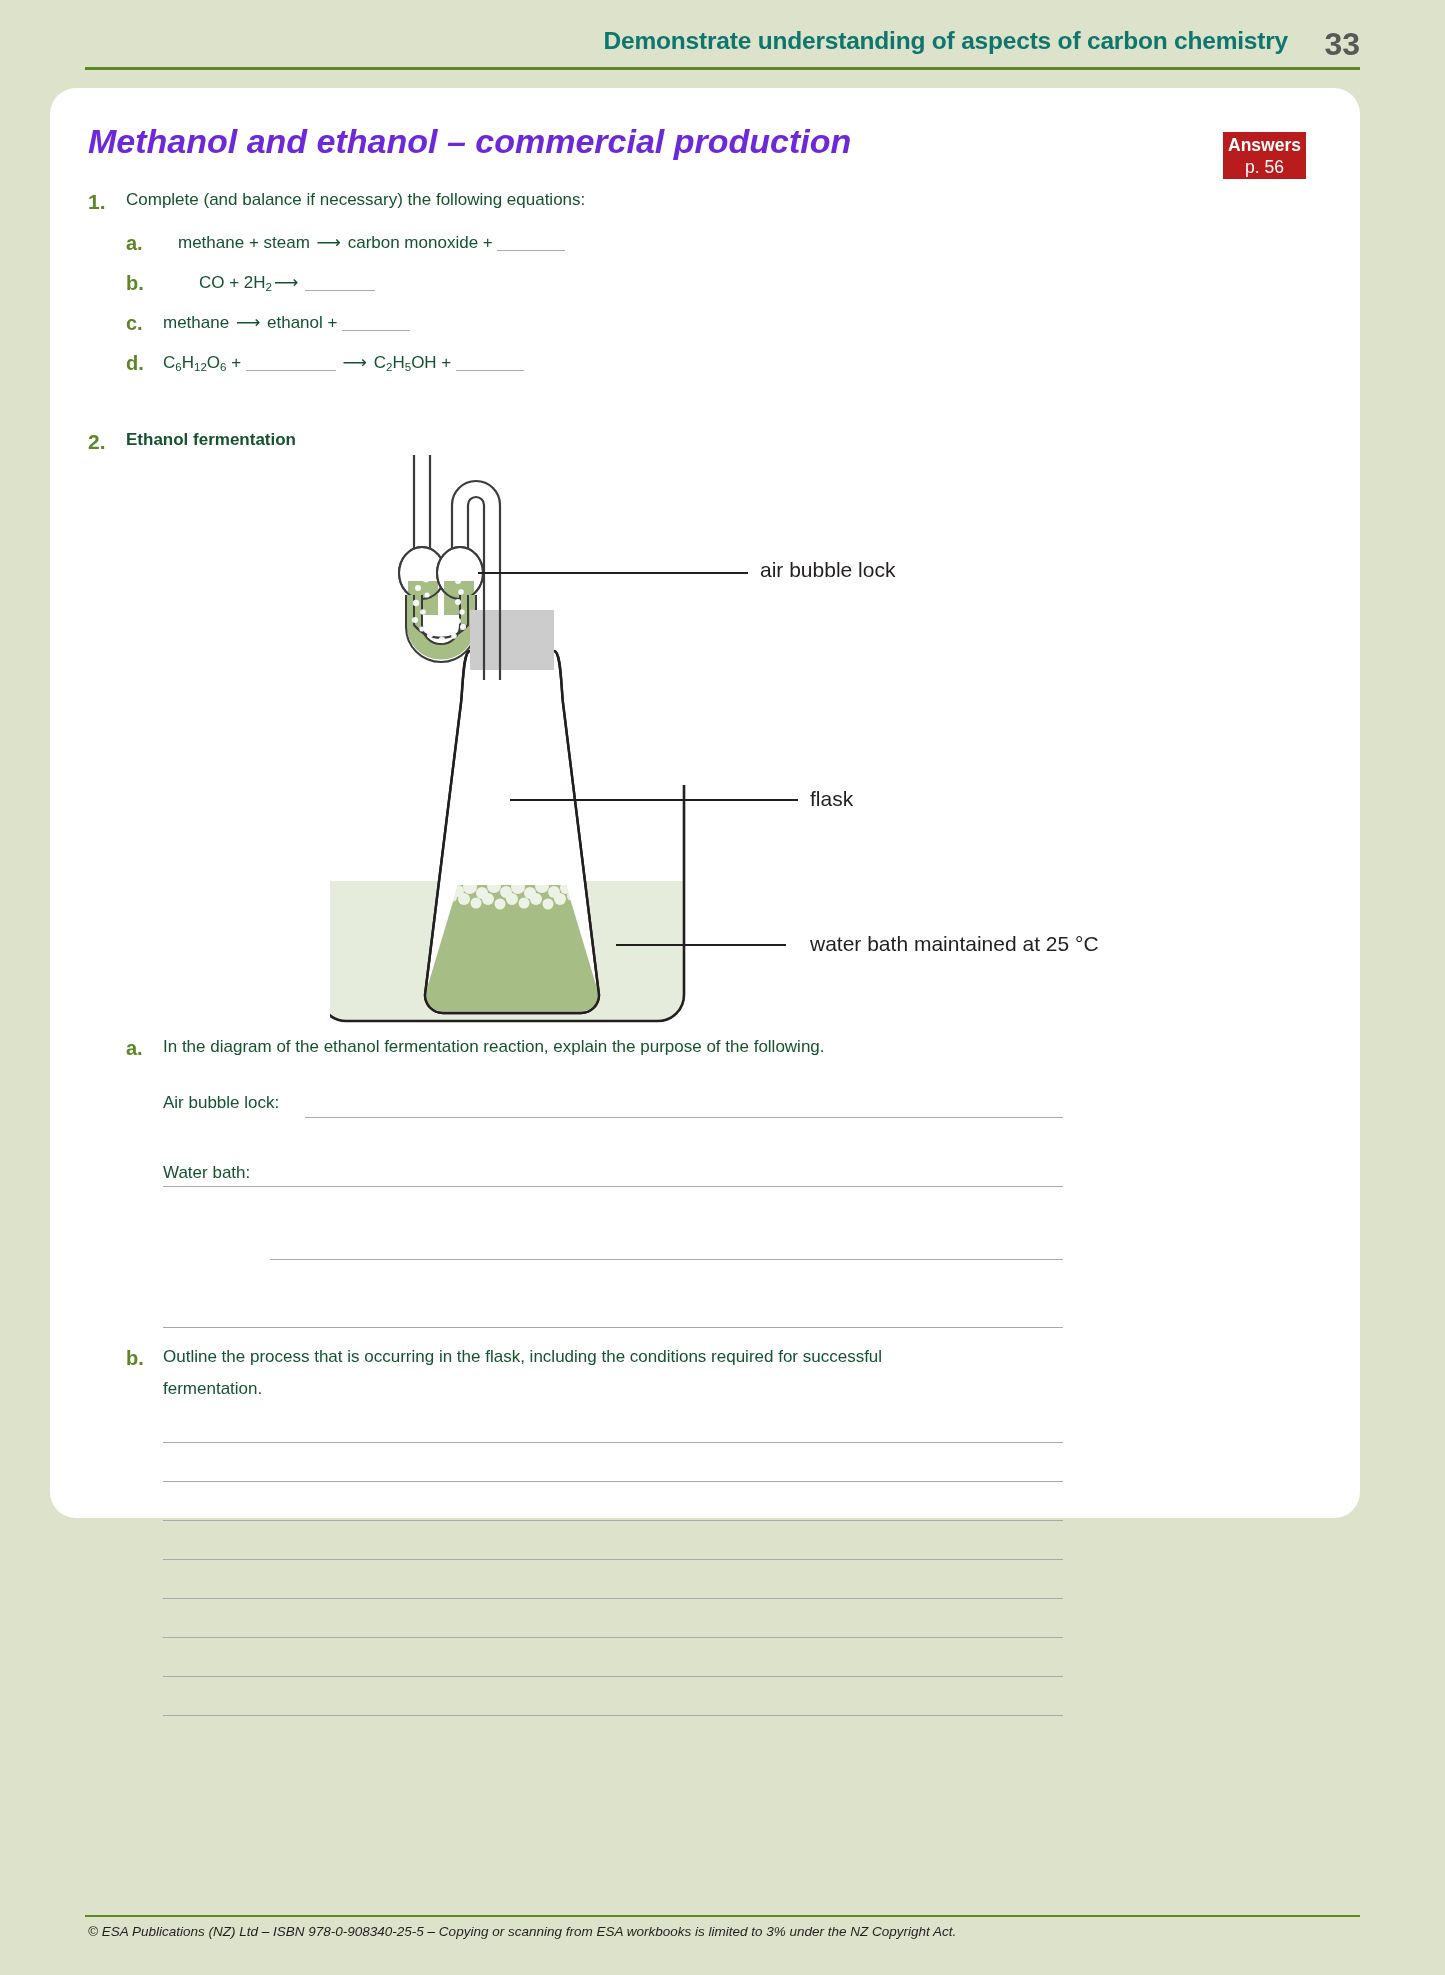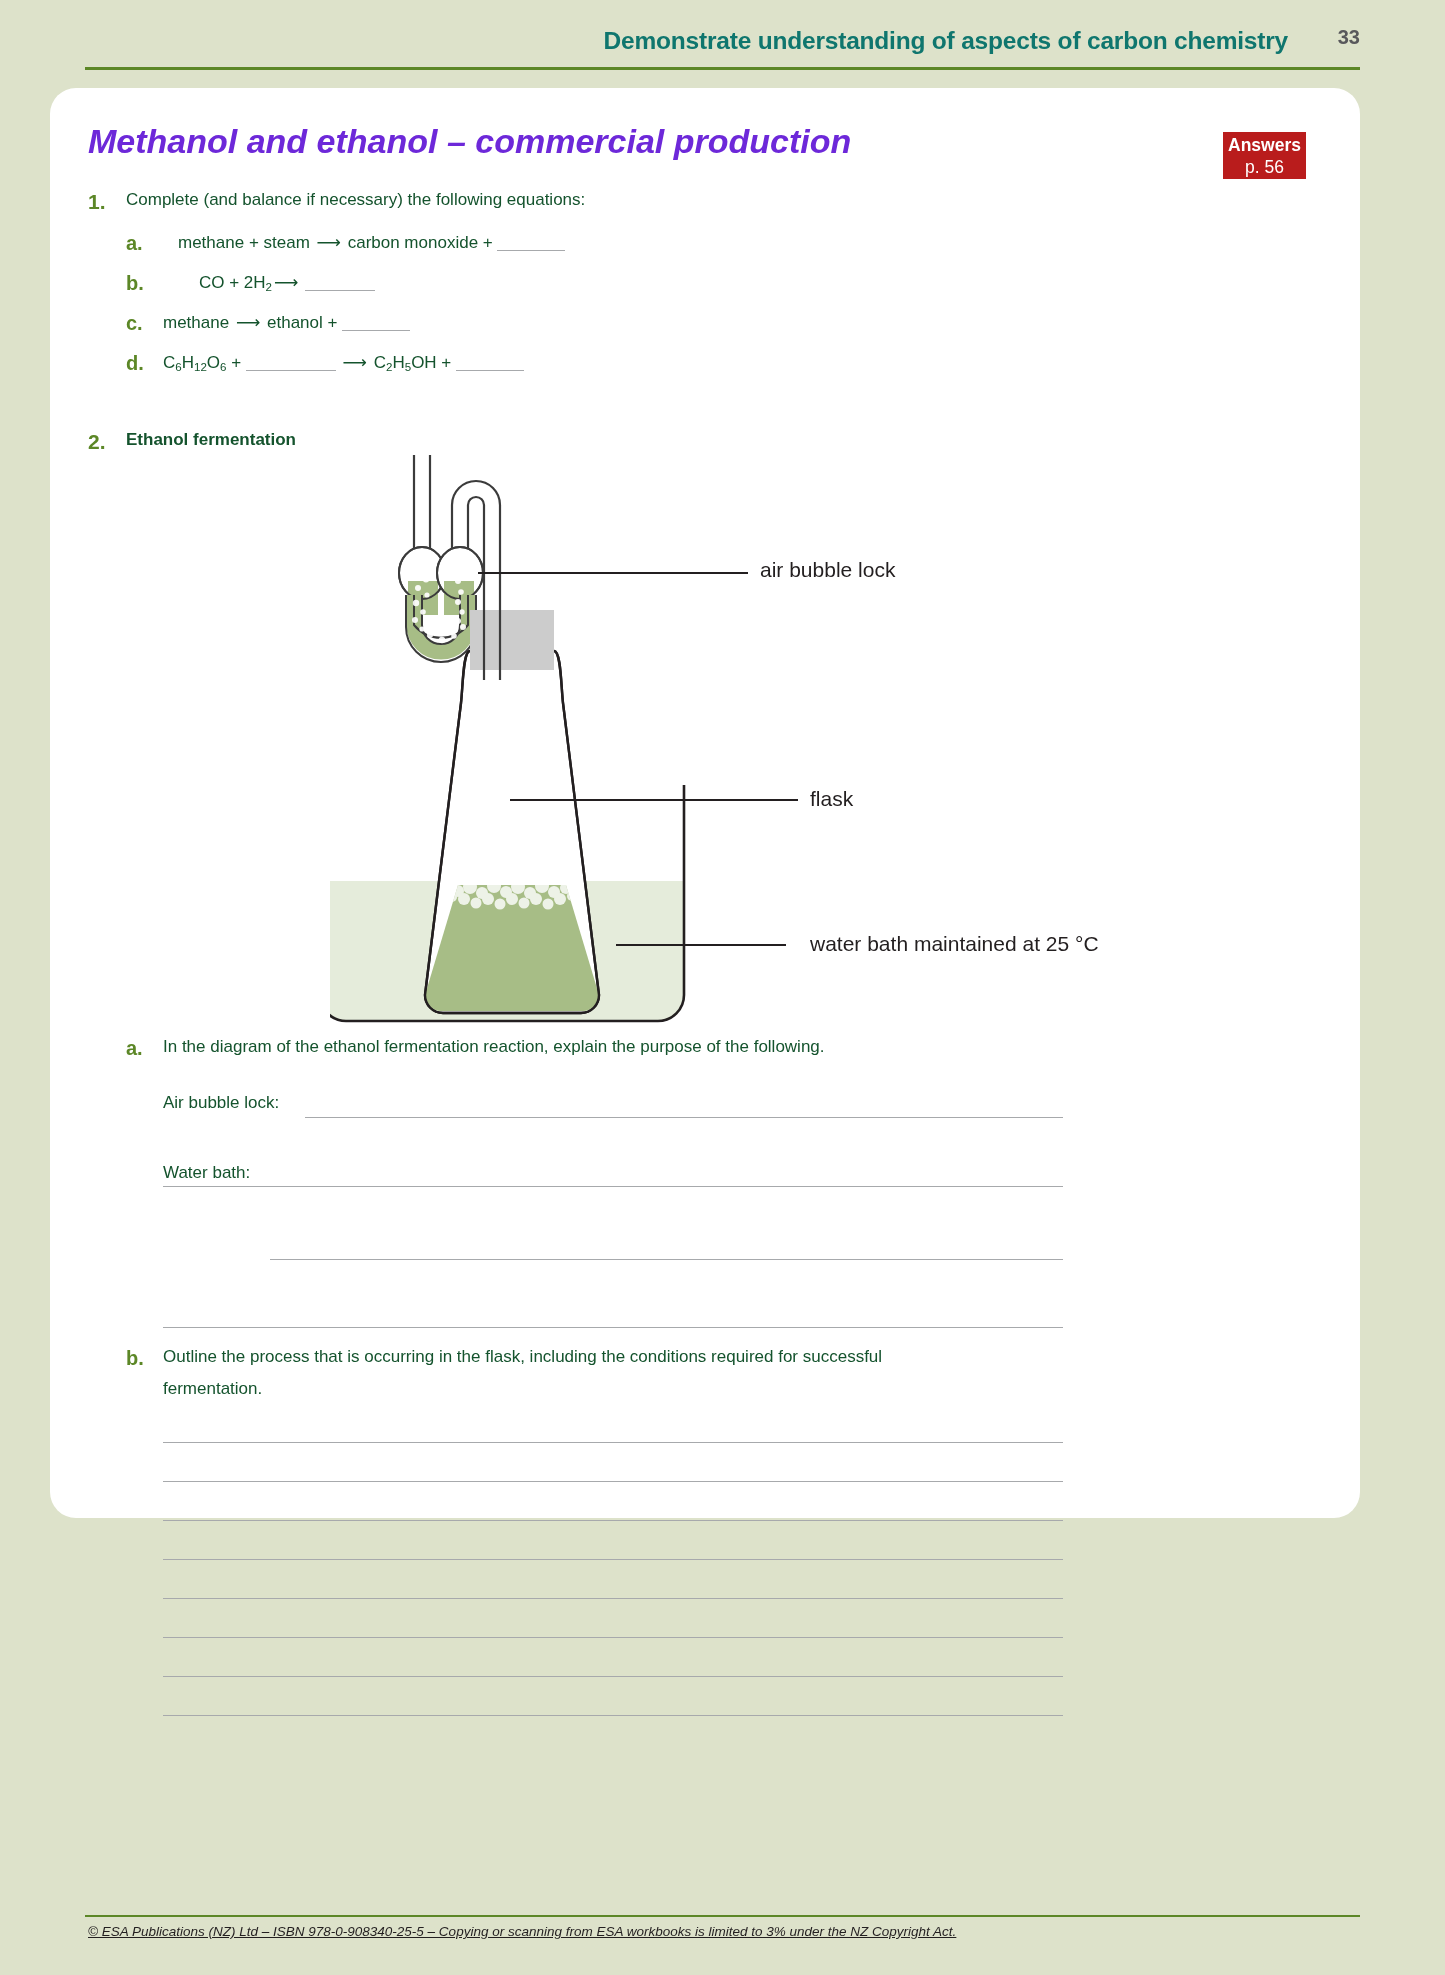--- a/index.html
+++ b/index.html
@@ -16,21 +16,21 @@
     position:absolute; left:0; top:0; width:1445px; height:88px;
   }
   .head-title {
     position:absolute; right:157px; top:27px;
     font-size:24.5px; font-weight:bold; color:#0f766e;
     font-family:"Liberation Sans", sans-serif;
     letter-spacing:-0.2px; white-space:nowrap;
   }
   .head-pageno {
     position:absolute; right:85px; top:26px;
-    font-size:20px; font-weight:bold; color:#58585b;
+    font-size:32px; font-weight:bold; color:#58585b;
     font-family:"Liberation Sans", sans-serif;
   }
   .head-rule {
     position:absolute; left:85px; top:67px; width:1275px; height:3px;
     background:#5c8727;
   }
 
   
   .paper {
     position:absolute; left:50px; top:88px;
@@ -97,21 +97,20 @@
 
   
   .footer-rule {
     position:absolute; left:85px; top:1915px; width:1275px; height:2px;
     background:#5c8727;
   }
   .footer-text {
     position:absolute; left:88px; top:1924px;
     font-size:13.5px; font-style:italic; color:#231f20;
     white-space:nowrap;
-    text-decoration:underline;
   }
 </style>
 </head>
 <body>
 
 <div class="page-root">
 
   <div class="running-head">
     <div class="head-title">Demonstrate understanding of aspects of carbon chemistry</div>
     <div class="head-pageno">33</div>

